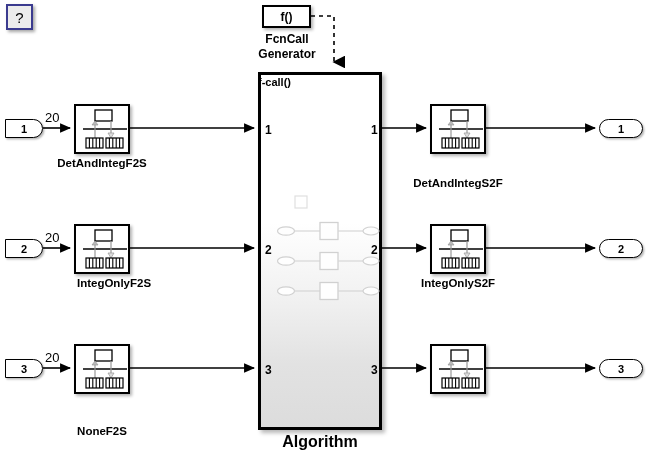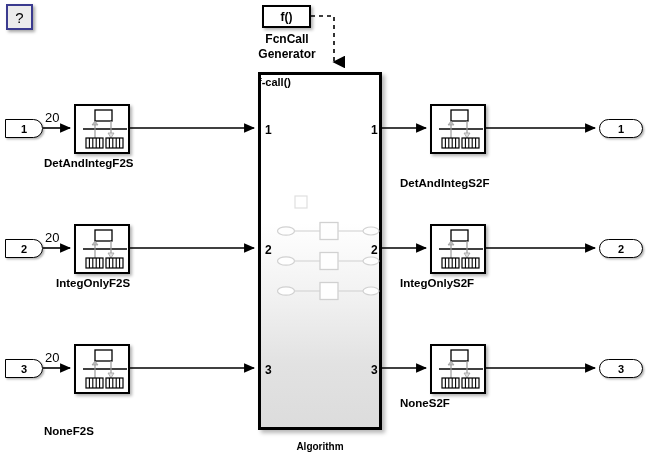--- a/index.html
+++ b/index.html
@@ -65,20 +65,21 @@
     background: #ffffff;
     border: 2px solid #000;
     box-sizing: border-box;
     box-shadow: 2px 2px 3px rgba(0,0,0,0.3);
   }
   .conv-label {
     font-size: 11.5px;
     font-weight: bold;
     color: #000;
     white-space: nowrap;
+    text-align: center;
   }
 
   
   .fcn-block {
     left: 262px; top: 5px;
     width: 49px; height: 23px;
     background: #ffffff;
     border: 2px solid #000;
     box-sizing: border-box;
     box-shadow: 2px 2px 3px rgba(0,0,0,0.3);
@@ -112,24 +113,23 @@
     width: 148px;
     text-align: left;
     font-size: 11px;
     font-weight: bold;
     color: #000;
   }
   .algo-label {
     left: 258px; top: 433px;
     width: 124px;
     text-align: center;
-    font-size: 10px;
-    font-weight: bold;
-    color: #000;
-    margin-top: 8px;
+    font-size: 16px;
+    font-weight: bold;
+    color: #000;
   }
   .algo-portnum {
     font-size: 12px;
     font-weight: bold;
     color: #000;
   }
 
   
   .sig-w {
     font-size: 13px;
@@ -198,21 +198,20 @@
   </div>
 
   <div class="abs port in" style="left:5px; top:359px;">
     <span>3</span>
   </div>
   <div class="abs sig-w" style="left:45px; top:350px;">20</div>
   <div class="abs conv-block" style="left:74px; top:344px;"></div>
   <div class="abs conv-label" style="left:44px; top:397px; width:116px;margin-top:28px;">NoneF2S</div>
 
   <div class="abs conv-block" style="left:430px; top:344px;"></div>
-  <div class="abs conv-label" style="left:400px; top:397px; width:116px;">NoneS2F</div>
   <div class="abs port out" style="left:599px; top:359px;">
     <span>3</span>
   </div>
 
   <svg class="overlay" viewBox="0 0 646 453">
     <defs>
       <marker id="arrow" markerWidth="7" markerHeight="7" refX="6.2" refY="3" orient="auto">
         <path d="M0,0 L7,3 L0,6 z" fill="#000"></path>
       </marker>
       <marker id="arrowdn" markerWidth="8" markerHeight="8" refX="4" refY="7" orient="auto">

